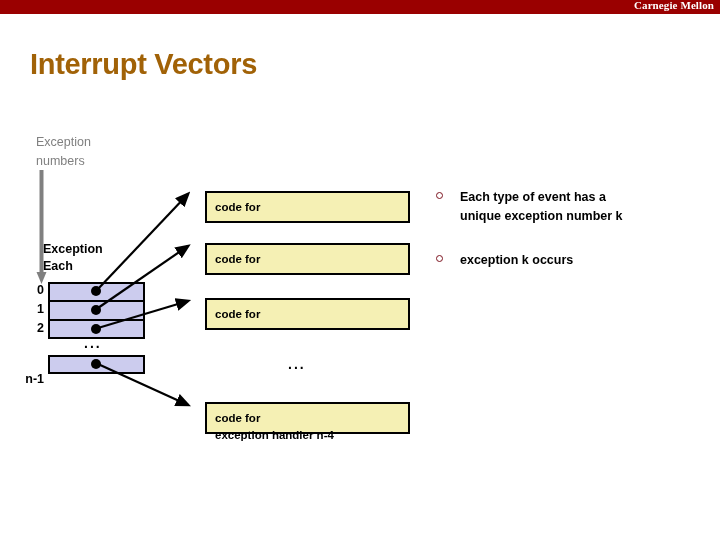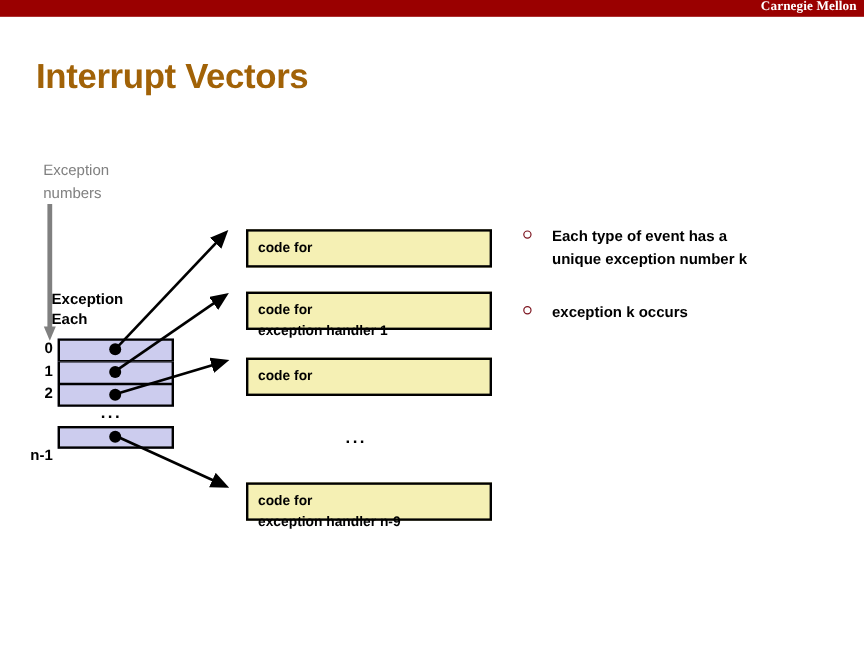--- a/index.html
+++ b/index.html
@@ -200,28 +200,27 @@
 <div class="table-row row-2"></div>
 <div class="table-row row-n"></div>
 
 <div id="table-ellipsis">...</div>
 
 <div class="code-box box-0">
   <div>code for</div>
 </div>
 <div class="code-box box-1">
   <div>code for</div>
-  <div>exception handler 1</div>
 </div>
 <div class="code-box box-2">
   <div>code for</div>
 </div>
 <div class="code-box box-n">
   <div>code for</div>
-  <div>exception handler n-9</div>
+  <div>exception handler n-4</div>
 </div>
 
 <div id="code-ellipsis">...</div>
 
 <svg id="arrows-layer" viewBox="0 0 720 540">
   <defs>
     <marker id="arrowhead" markerWidth="7" markerHeight="7" refX="5.5" refY="3" orient="auto">
       <polygon points="0,0 7,3 0,6" fill="#000000"></polygon>
     </marker>
   </defs>

